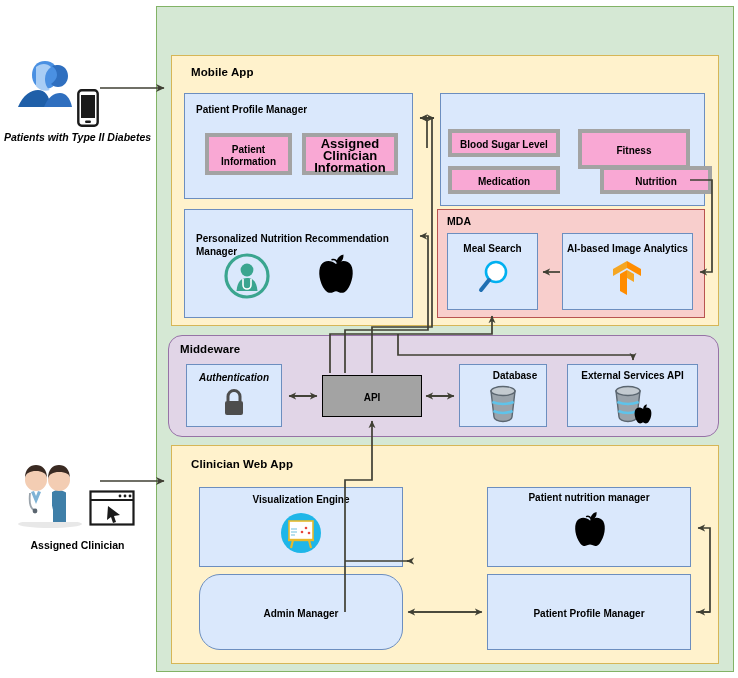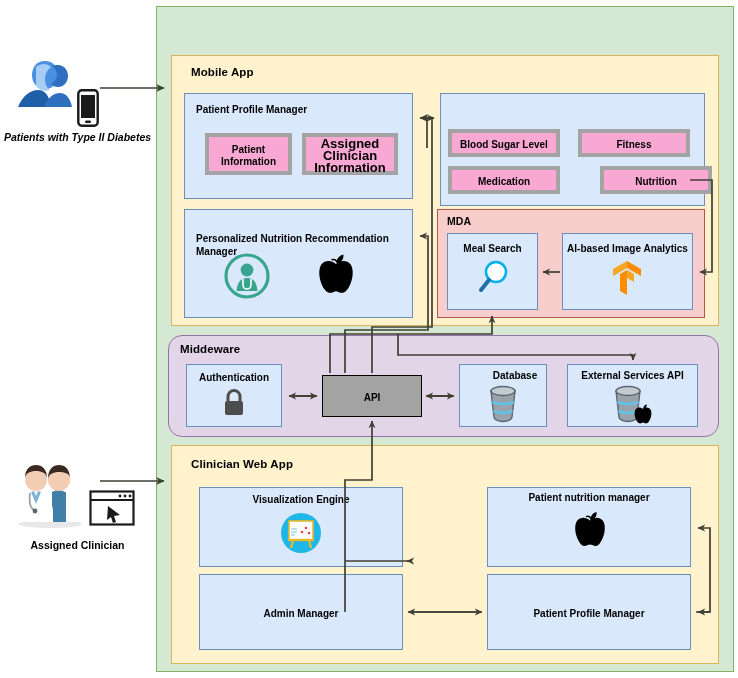--- a/index.html
+++ b/index.html
@@ -52,21 +52,21 @@
     <div class="centerlabel">Patient Information</div>
   </div>
   <div class="abs greybox" style="left:302px;top:133px;width:96px;height:42px;">
     <div class="centerlabel" style="font-size:13px;">Assigned Clinician Information</div>
   </div>
 
   <div class="abs bluebox" style="left:440px;top:93px;width:265px;height:113px;"></div>
   <div class="abs greybox" style="left:448px;top:129px;width:112px;height:28px;">
     <div class="centerlabel">Blood Sugar Level</div>
   </div>
-  <div class="abs greybox" style="left:578px;top:129px;width:112px;height:28px;">
+  <div class="abs greybox" style="left:578px;top:129px;width:112px;height:40px;">
     <div class="centerlabel">Fitness</div>
   </div>
   <div class="abs greybox" style="left:448px;top:166px;width:112px;height:28px;">
     <div class="centerlabel">Medication</div>
   </div>
   <div class="abs greybox" style="left:600px;top:166px;width:112px;height:28px;">
     <div class="centerlabel">Nutrition</div>
   </div>
 
   <div class="abs bluebox" style="left:184px;top:209px;width:229px;height:109px;"></div>
@@ -101,21 +101,21 @@
     <path d="M19 3 L5 11 L5 18 L19 10 Z" fill="#f5a623"></path>
     <path d="M19 3 L33 11 L33 18 L19 10 Z" fill="#ff8c00"></path>
     <path d="M19 12 L12 16 L12 33 L19 37 Z" fill="#ff8c00"></path>
     <path d="M19 12 L26 16 L26 24 L19 20 Z" fill="#f5a623"></path>
   </svg>
 
   <div class="abs middleware" style="left:168px;top:335px;width:551px;height:102px;"></div>
   <div class="abs grouptitle" style="left:180px;top:343px;width:200px;">Middeware</div>
 
   <div class="abs bluebox" style="left:186px;top:364px;width:96px;height:63px;"></div>
-  <div class="abs boxtitle" style="left:186px;top:372px;width:96px;">Authentication</div>
+  <div class="abs boxtitle" style="left:186px;top:372px;width:96px;font-style:italic;">Authentication</div>
   <svg class="icon" style="left:222px;top:388px;" width="24" height="30" viewBox="0 0 24 30">
     <path d="M6 13 L6 8.5 a6 6 0 0 1 12 0 L18 13" fill="none" stroke="#4d4d4d" stroke-width="3"></path>
     <rect x="3" y="13" width="18" height="14" rx="2" fill="#4d4d4d"></rect>
   </svg>
 
   <div class="abs whitebox" style="left:322px;top:375px;width:100px;height:42px;">
     <div class="centerlabel">API</div>
   </div>
 
   <div class="abs bluebox" style="left:459px;top:364px;width:88px;height:63px;"></div>
@@ -158,21 +158,21 @@
   </svg>
 
   <div class="abs bluebox" style="left:487px;top:487px;width:204px;height:80px;"></div>
   <div class="abs boxtitle" style="left:487px;top:492px;width:204px;">Patient nutrition manager</div>
   <svg class="icon" style="left:567px;top:508px;" width="46" height="46" viewBox="0 0 52 52">
     <path d="M26 14 C21 9.5 14 10 11 15 C7.5 21 9.5 33 15 40 C18 43.7 21 43.2 23.6 41.9 C25.2 41.1 26.8 41.1 28.4 41.9 C31 43.2 34 43.7 37 40 C42.5 33 44.5 21 41 15 C38 10 31 9.5 26 14 Z" fill="#000"></path>
     <path d="M26.4 13.5 C26.4 9 28.8 5.5 33.4 4.4 C33.9 8.6 31.6 12.3 27.8 13.6 Z" fill="#000"></path>
     <path d="M21.5 9.8 C23.8 9 26.2 10 27 12" fill="none" stroke="#000" stroke-width="1.6"></path>
   </svg>
 
-  <div class="abs bluebox" style="left:199px;top:574px;width:204px;height:76px;">
+  <div class="abs bluebox" style="left:199px;top:574px;width:204px;height:76px;border-radius:21px;">
     <div class="centerlabel">Admin Manager</div>
   </div>
   <div class="abs bluebox" style="left:487px;top:574px;width:204px;height:76px;">
     <div class="centerlabel">Patient Profile Manager</div>
   </div>
 
   <svg class="icon" style="left:14px;top:57px;" width="62" height="58" viewBox="0 0 62 58">
     <path d="M31 4 C39 4 44 10 44 18 C44 26 39 32 31 32 C23 32 18 26 18 18 C18 10 23 4 31 4 Z" fill="#4a90e2"></path>
     <path d="M44 8 C50 8 54 13 54 19 C54 25 50 30 44 30 C41 30 39 29 37 27 C41 24 43 21 43 18 C43 14 41 11 38 9 C40 8 42 8 44 8 Z" fill="#2f6fbf"></path>
     <path d="M4 50 C9 38 17 33 24 33 C31 33 35 38 37 50 Z" fill="#1f5fa8"></path>

